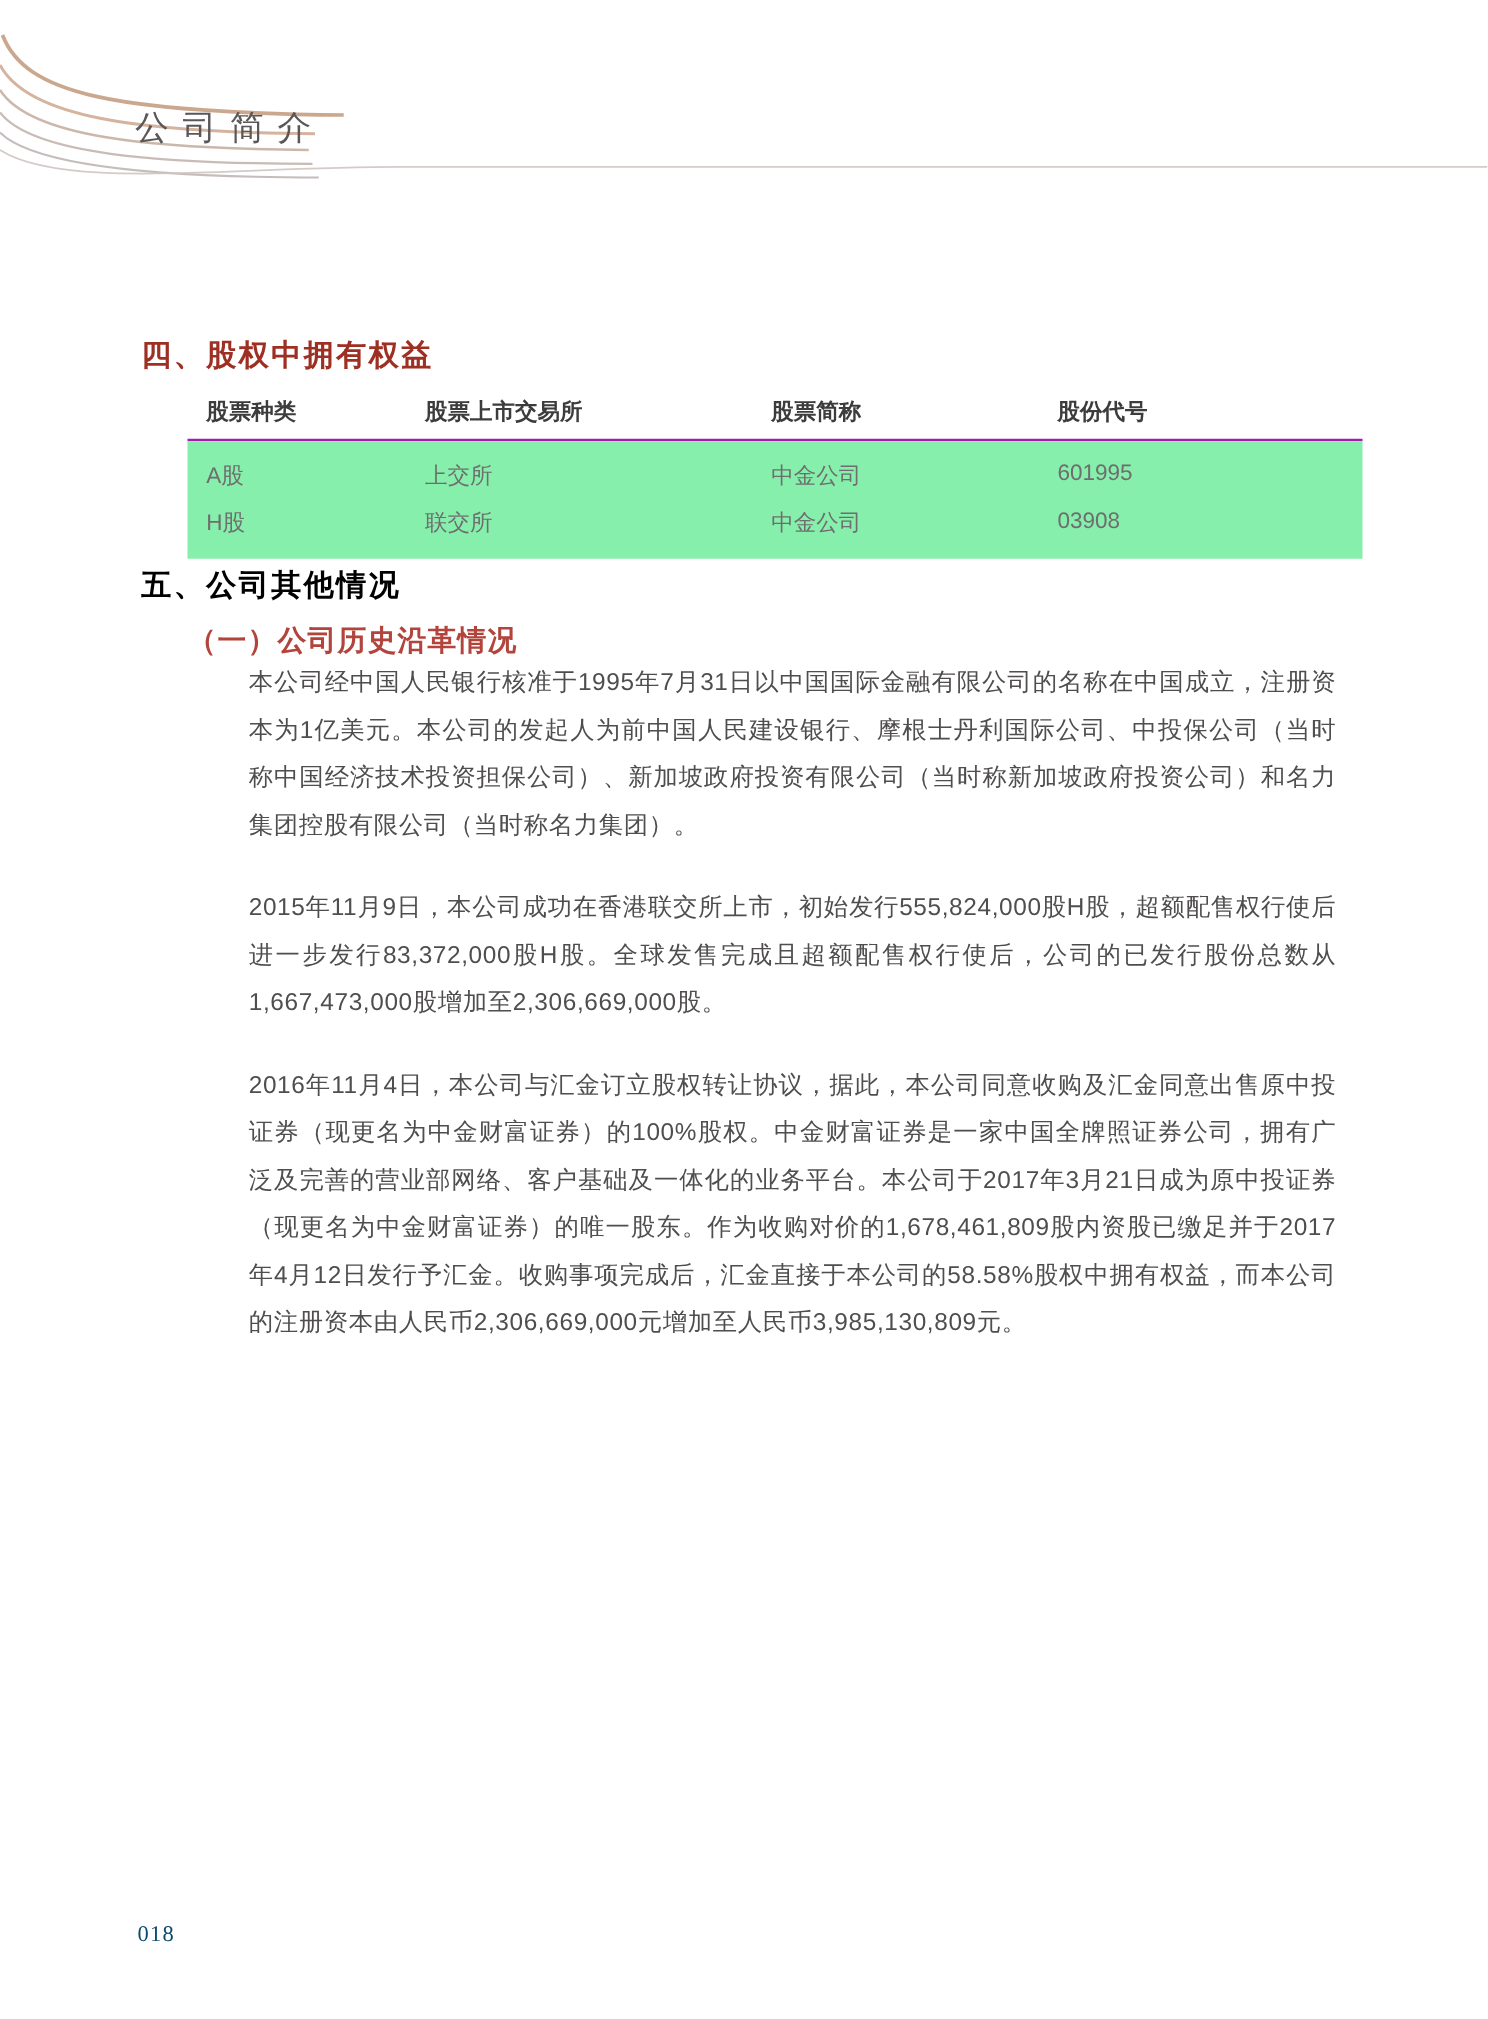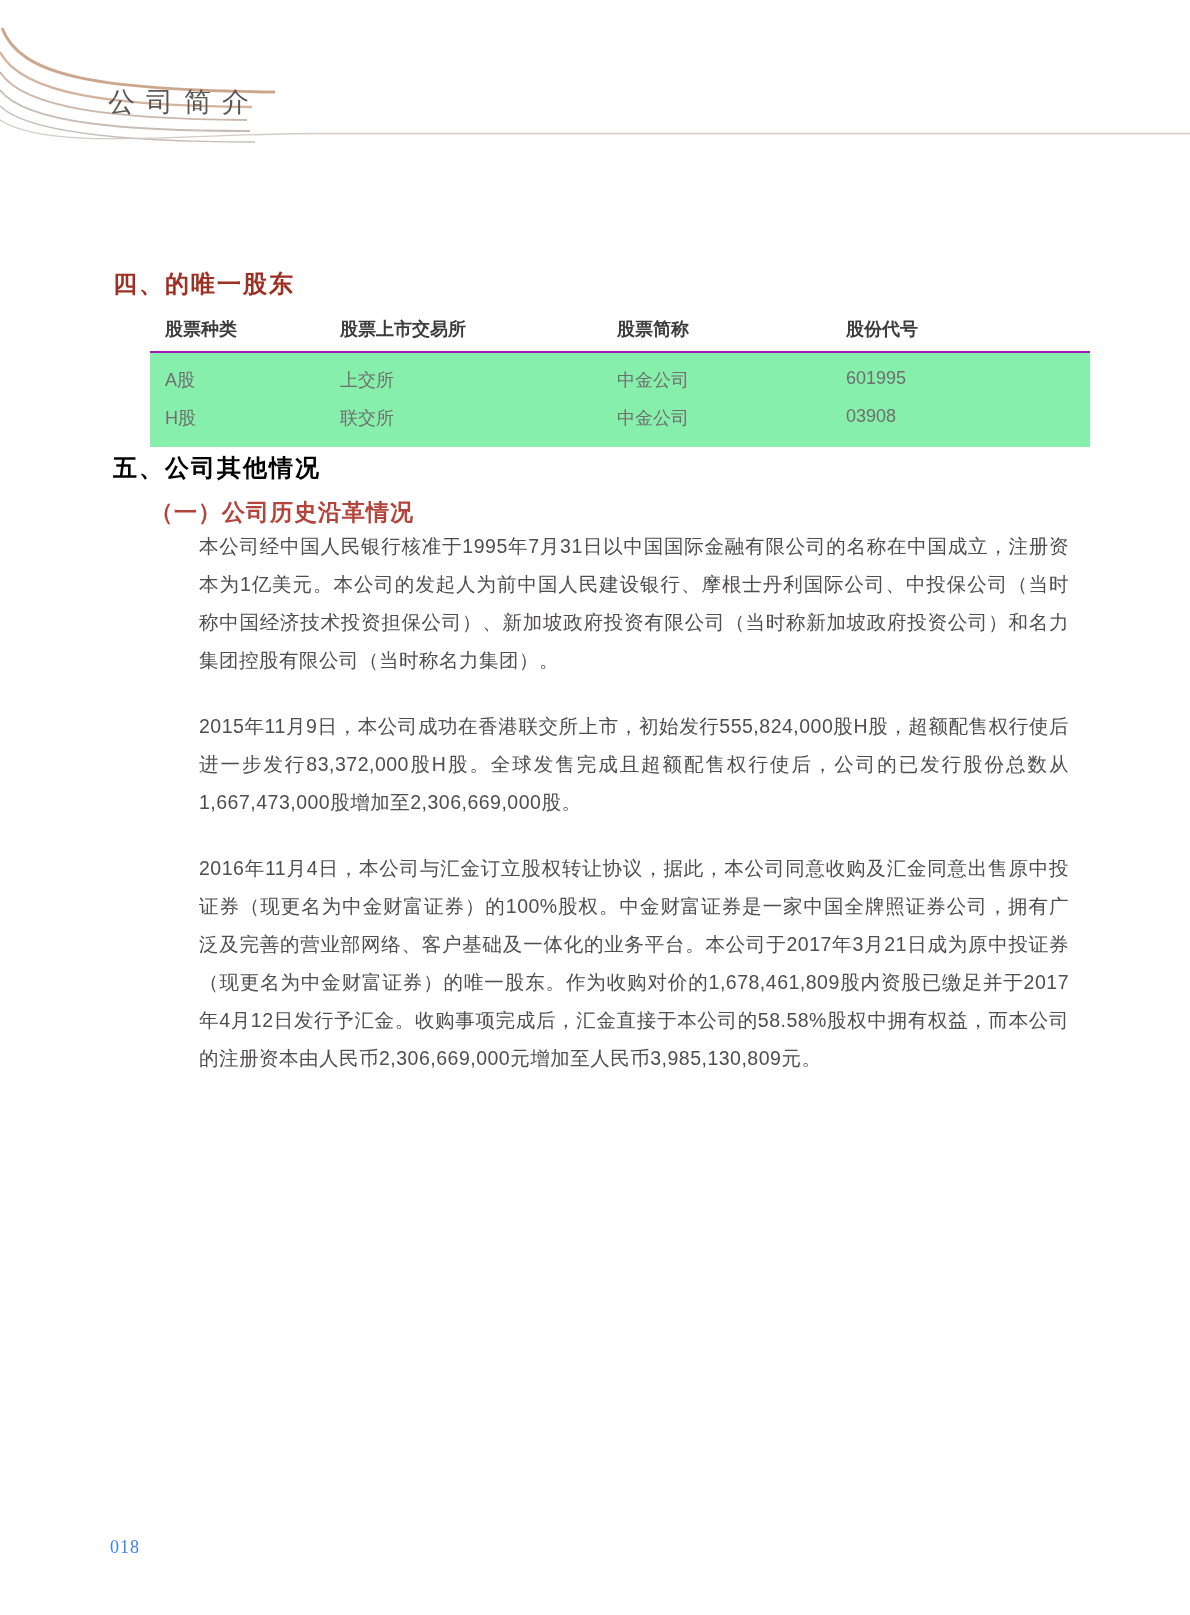--- a/index.html
+++ b/index.html
@@ -61,40 +61,40 @@
     margin: 0 16px 28px 0;
     font-size: 19.5px; line-height: 38px; color: #4f4d4d;
     text-align: justify;
     letter-spacing: 0.5px;
   }
 
   
   .page-number {
     position: absolute; left: 110px; top: 1537px;
     font-family: "Liberation Serif", "DejaVu Serif", serif;
-    font-size: 18px; color: #3b82f6; letter-spacing: 1px; text-align: right;
+    font-size: 18px; color: #0c4a6e; letter-spacing: 1px; text-align: right;
   }
 </style>
 </head>
 <body>
 
 <div class="page">
 
   <svg class="header-deco" viewBox="0 0 1190 175" xmlns="http://www.w3.org/2000/svg" aria-hidden="true">
     <path d="M 2,28 C 20,75 90,90 275,92" fill="none" stroke="#c8a287" stroke-width="3" opacity="0.95"></path>
     <path d="M 0,52 C 22,94 110,106 252,107" fill="none" stroke="#cfac93" stroke-width="2.4" opacity="0.9"></path>
     <path d="M 0,72 C 24,110 120,119 247,120" fill="none" stroke="#c3aa9c" stroke-width="2" opacity="0.85"></path>
     <path d="M 0,90 C 26,124 130,131 250,131" fill="none" stroke="#bcaaa4" stroke-width="1.8" opacity="0.8"></path>
     <path d="M 0,106 C 30,136 150,142 255,142" fill="none" stroke="#b5adaa" stroke-width="1.6" opacity="0.8"></path>
     <path d="M 0,120 C 50,152 180,133.5 320,133.5 L 1190,133.5" fill="none" stroke="#cfc4c2" stroke-width="1.4" opacity="0.9"></path>
   </svg>
 
   <div class="header-title">公司简介</div>
 
-  <div class="sec4-title">四、的唯一股东</div>
+  <div class="sec4-title">四、股权中拥有权益</div>
 
   <div class="stock-table">
     <div class="thead">
       <div>股票种类</div>
       <div>股票上市交易所</div>
       <div>股票简称</div>
       <div>股份代号</div>
     </div>
     <div class="tbody">
       <div class="trow">

